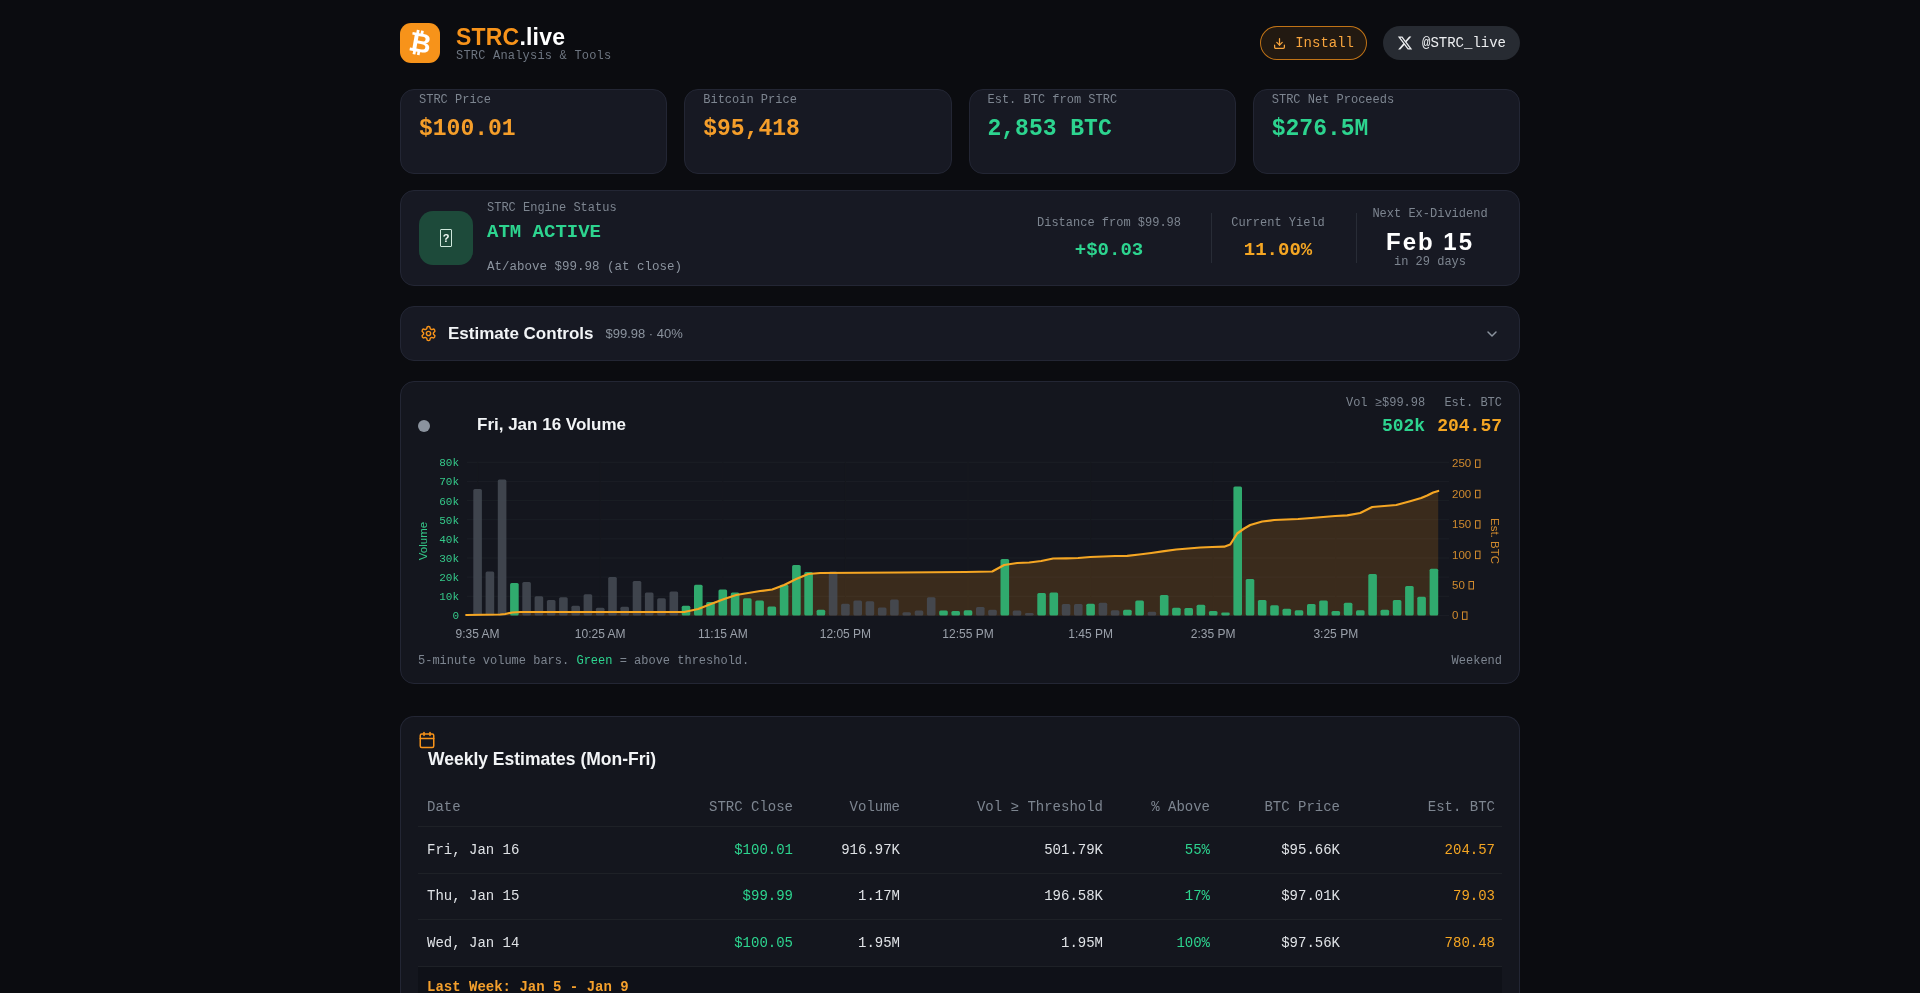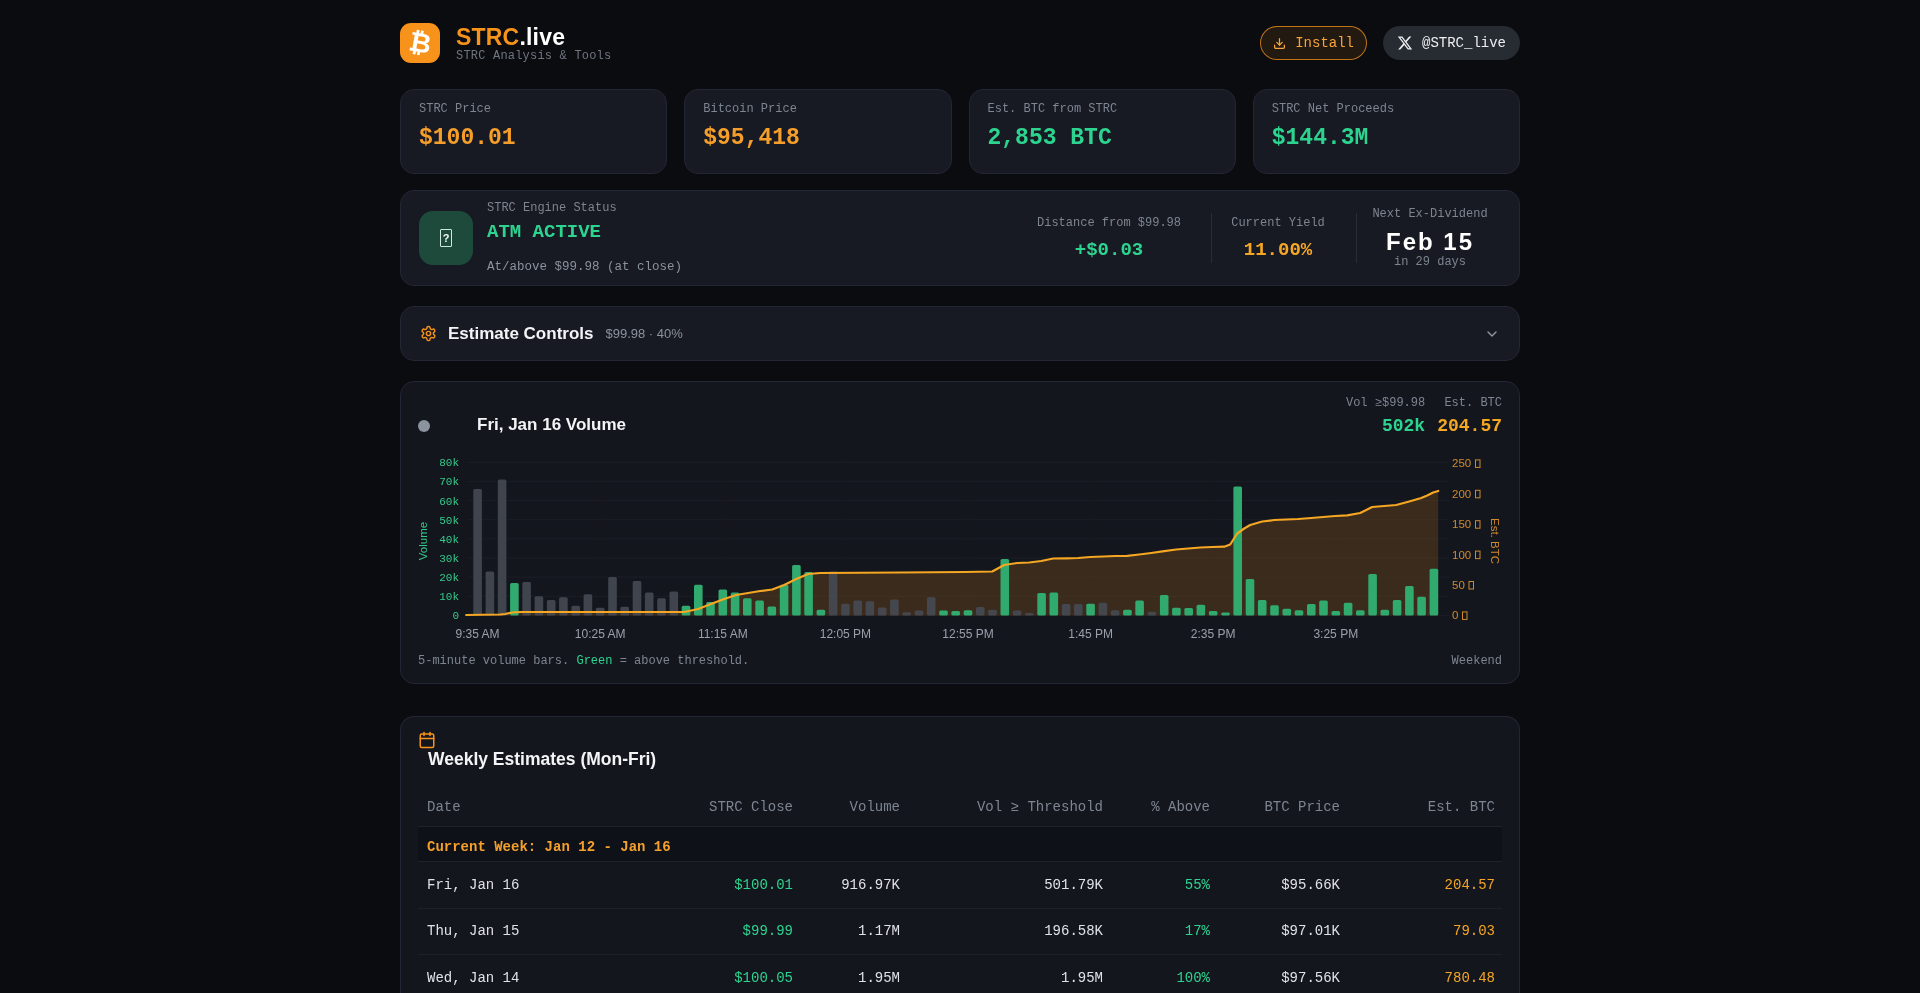--- a/index.html
+++ b/index.html
@@ -17,21 +17,21 @@
 .subtitle { font-family:"Liberation Mono", monospace; font-size:12px; color:#6e7681; margin-top:0; line-height:12px; letter-spacing:0.2px; }
 .hspace { flex:1; }
 .btn { height:34px; border-radius:17px; display:flex; align-items:center; font-family:"Liberation Mono", monospace; font-size:14px; }
 .btn-install { border:1px solid rgba(247,147,26,0.75); background:rgba(247,147,26,0.10); color:#f7a43d; padding:0 12px; }
 .btn-install svg { margin-right:9px; }
 .btn-x { background:#272b32; color:#eceef0; padding:0 14px; margin-left:16px;text-align:right; }
 .btn-x svg { margin-right:9px; }
 
 
 .stats { display:flex; gap:17px; margin-top:3px; }
-.stat { flex:1; height:85px; background:#171923; border:1px solid #232634; border-radius:14px; padding:12px 18px; }
+.stat { flex:1; height:85px; background:#171923; border:1px solid #232634; border-radius:14px; padding:3px 18px; }
 .stat .lbl { font-family:"Liberation Mono", monospace; font-size:12px; color:#7d8590; }
 .stat .val { font-family:"Liberation Mono", monospace; font-size:23px; font-weight:bold; margin-top:9px; letter-spacing:0px; }
 .orangeval { color:#f59e2a; }
 .greenval { color:#2dd48f; }
 
 
 .statusbar { margin-top:16px; height:96px; background:#171923; border:1px solid #232634; border-radius:14px; display:flex; align-items:center; padding:0 18px; }
 .sicon { width:54px; height:54px; border-radius:14px; background:#1d4a3a; display:flex; align-items:center; justify-content:center; }
 .tofu { width:12.5px; height:17.5px; border:1.5px solid #cfe8dc; border-radius:1px; display:flex; align-items:center; justify-content:center; color:#f2faf6; font-size:11px; font-weight:bold; font-family:"Liberation Sans", sans-serif; }
 .stext { margin-left:14px; }
@@ -116,21 +116,21 @@
     <div class="stat">
         <div class="lbl">Bitcoin Price</div>
         <div class="val orangeval">$95,418</div>
       </div>
     <div class="stat">
         <div class="lbl">Est. BTC from STRC</div>
         <div class="val greenval">2,853 BTC</div>
       </div>
     <div class="stat">
         <div class="lbl">STRC Net Proceeds</div>
-        <div class="val greenval">$144.3M</div>
+        <div class="val greenval">$276.5M</div>
       </div>
   </div>
 
   <div class="statusbar">
     <div class="sicon">
         <div class="tofu">?</div>
       </div>
     <div class="stext">
       <div class="l1">STRC Engine Status</div>
       <div class="l2">ATM ACTIVE</div>
@@ -342,23 +342,20 @@
       <tbody>
           <tr>
         <th>Date</th>
             <th>STRC Close</th>
             <th>Volume</th>
             <th>Vol ≥ Threshold</th>
             <th>% Above</th>
             <th>BTC Price</th>
             <th style="padding-right:7px;">Est. BTC</th>
       </tr>
-      <tr class="section">
-            <td colspan="7">Current Week: Jan 12 - Jan 16</td>
-          </tr>
       <tr>
         <td>Fri, Jan 16</td>
             <td class="green">$100.01</td>
             <td>916.97K</td>
             <td>501.79K</td>
             <td class="green">55%</td>
             <td>$95.66K</td>
             <td class="orange" style="padding-right:7px;">204.57</td>
       </tr>
       <tr>

